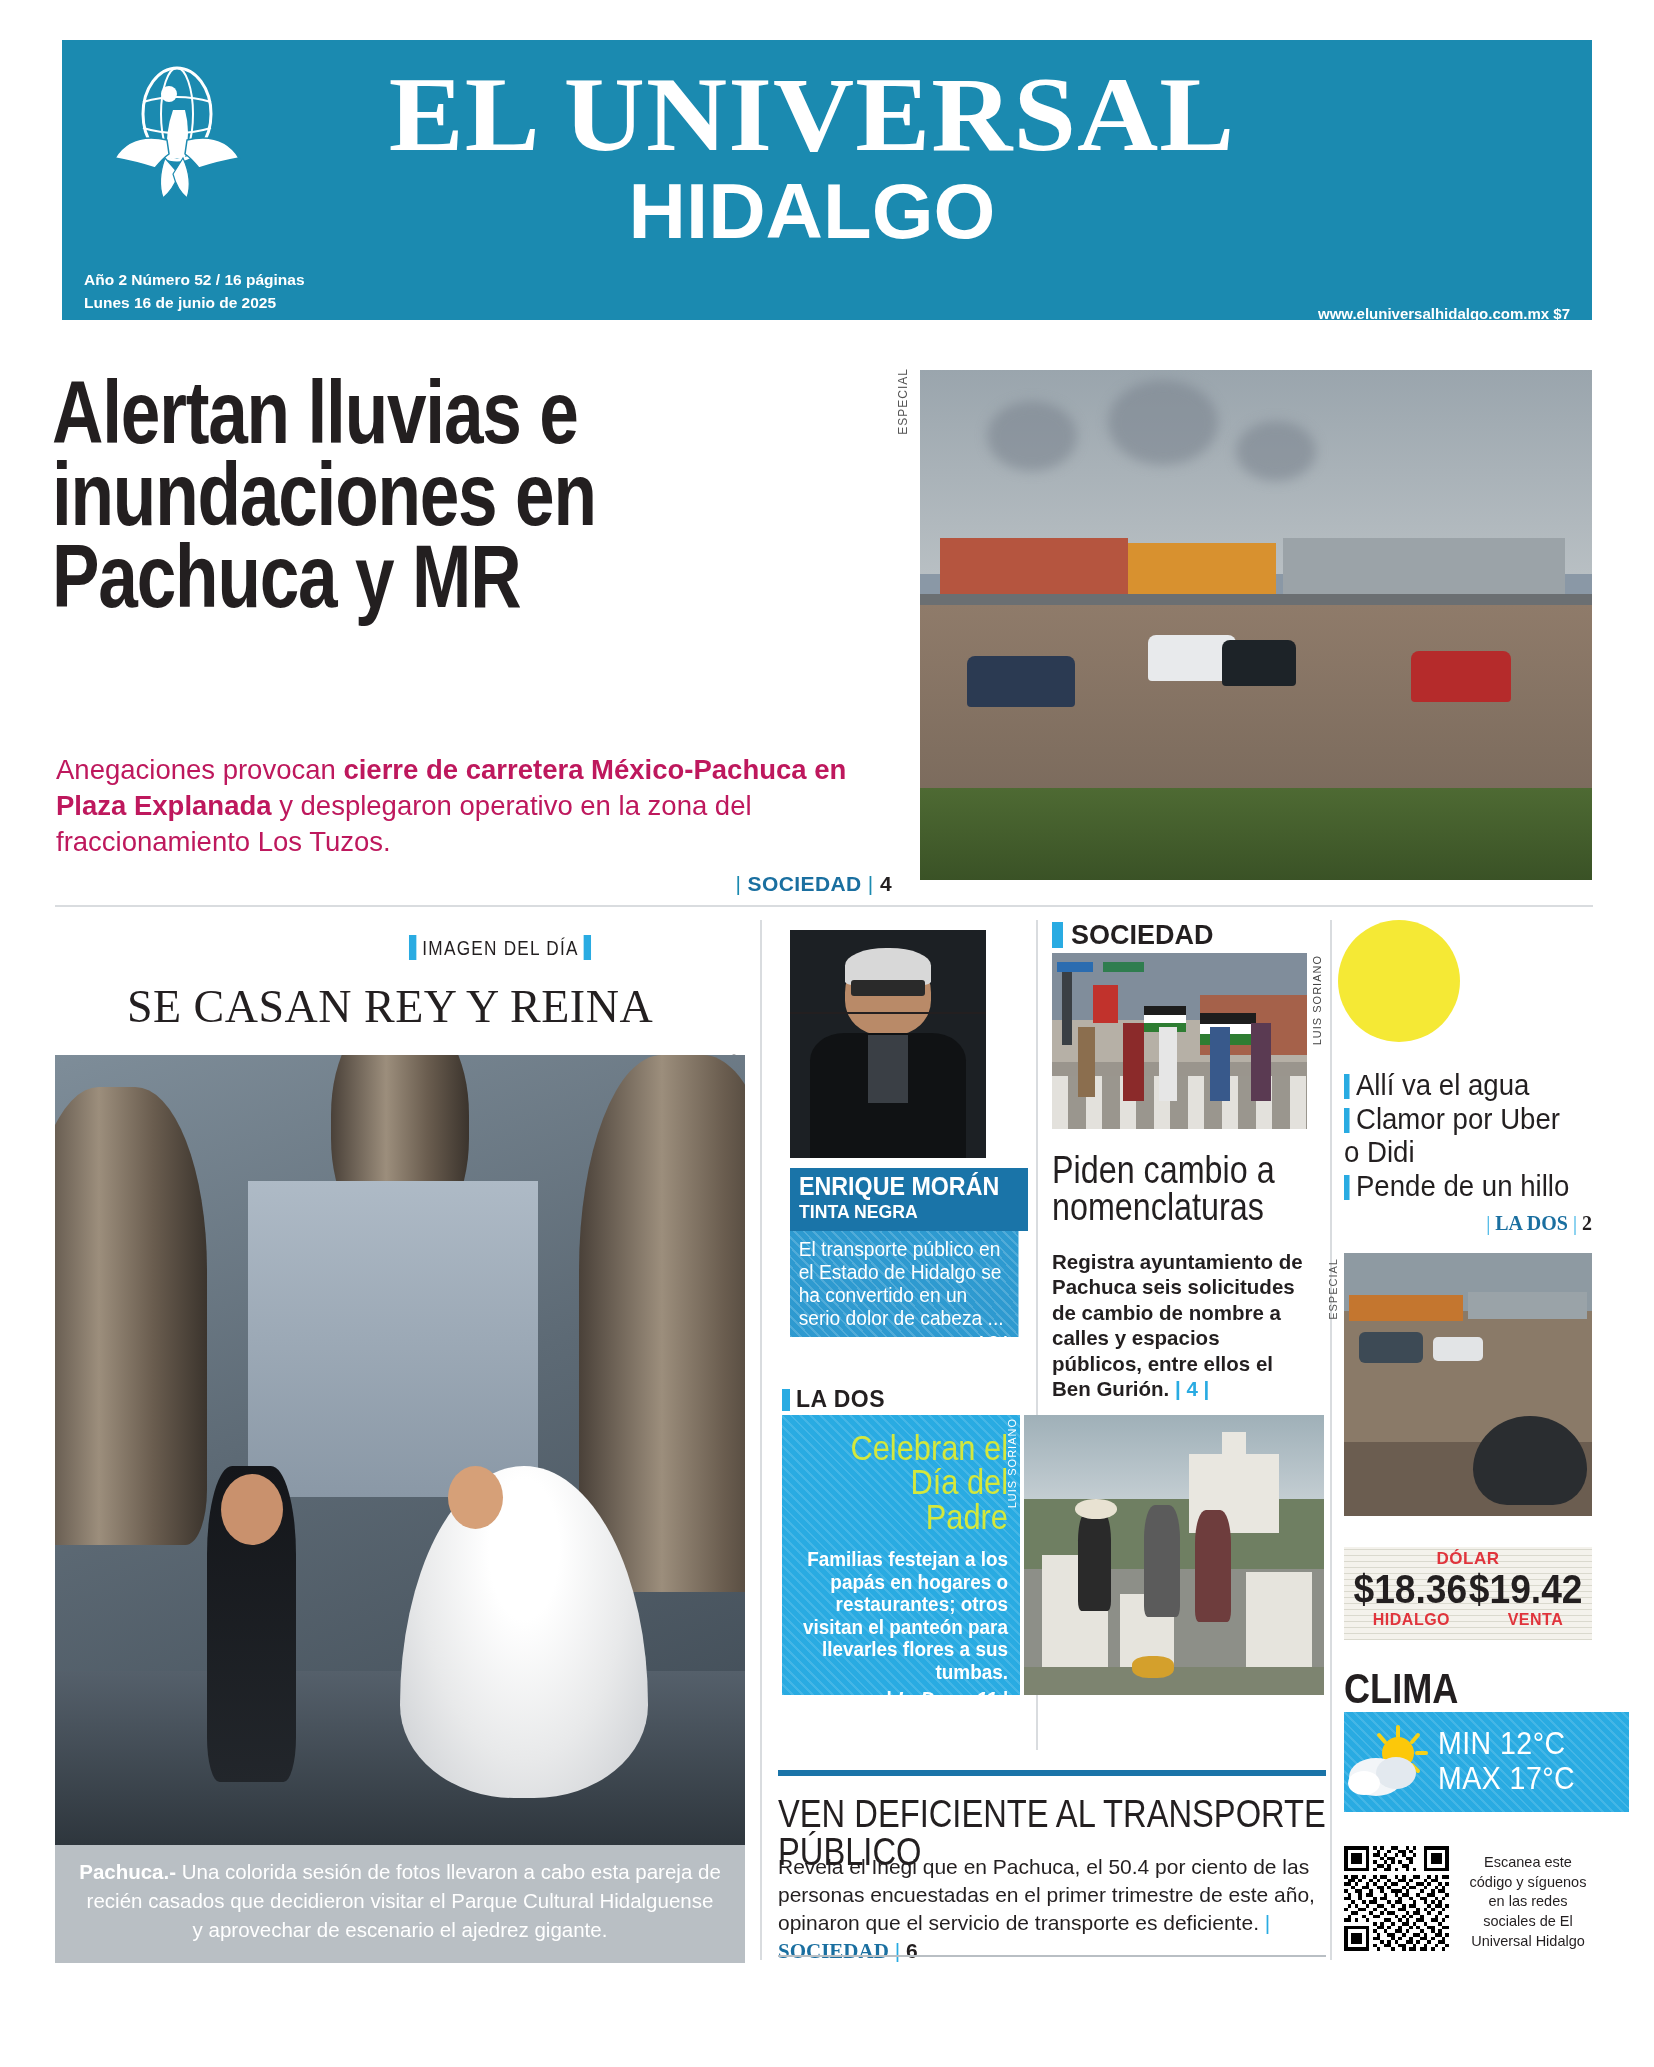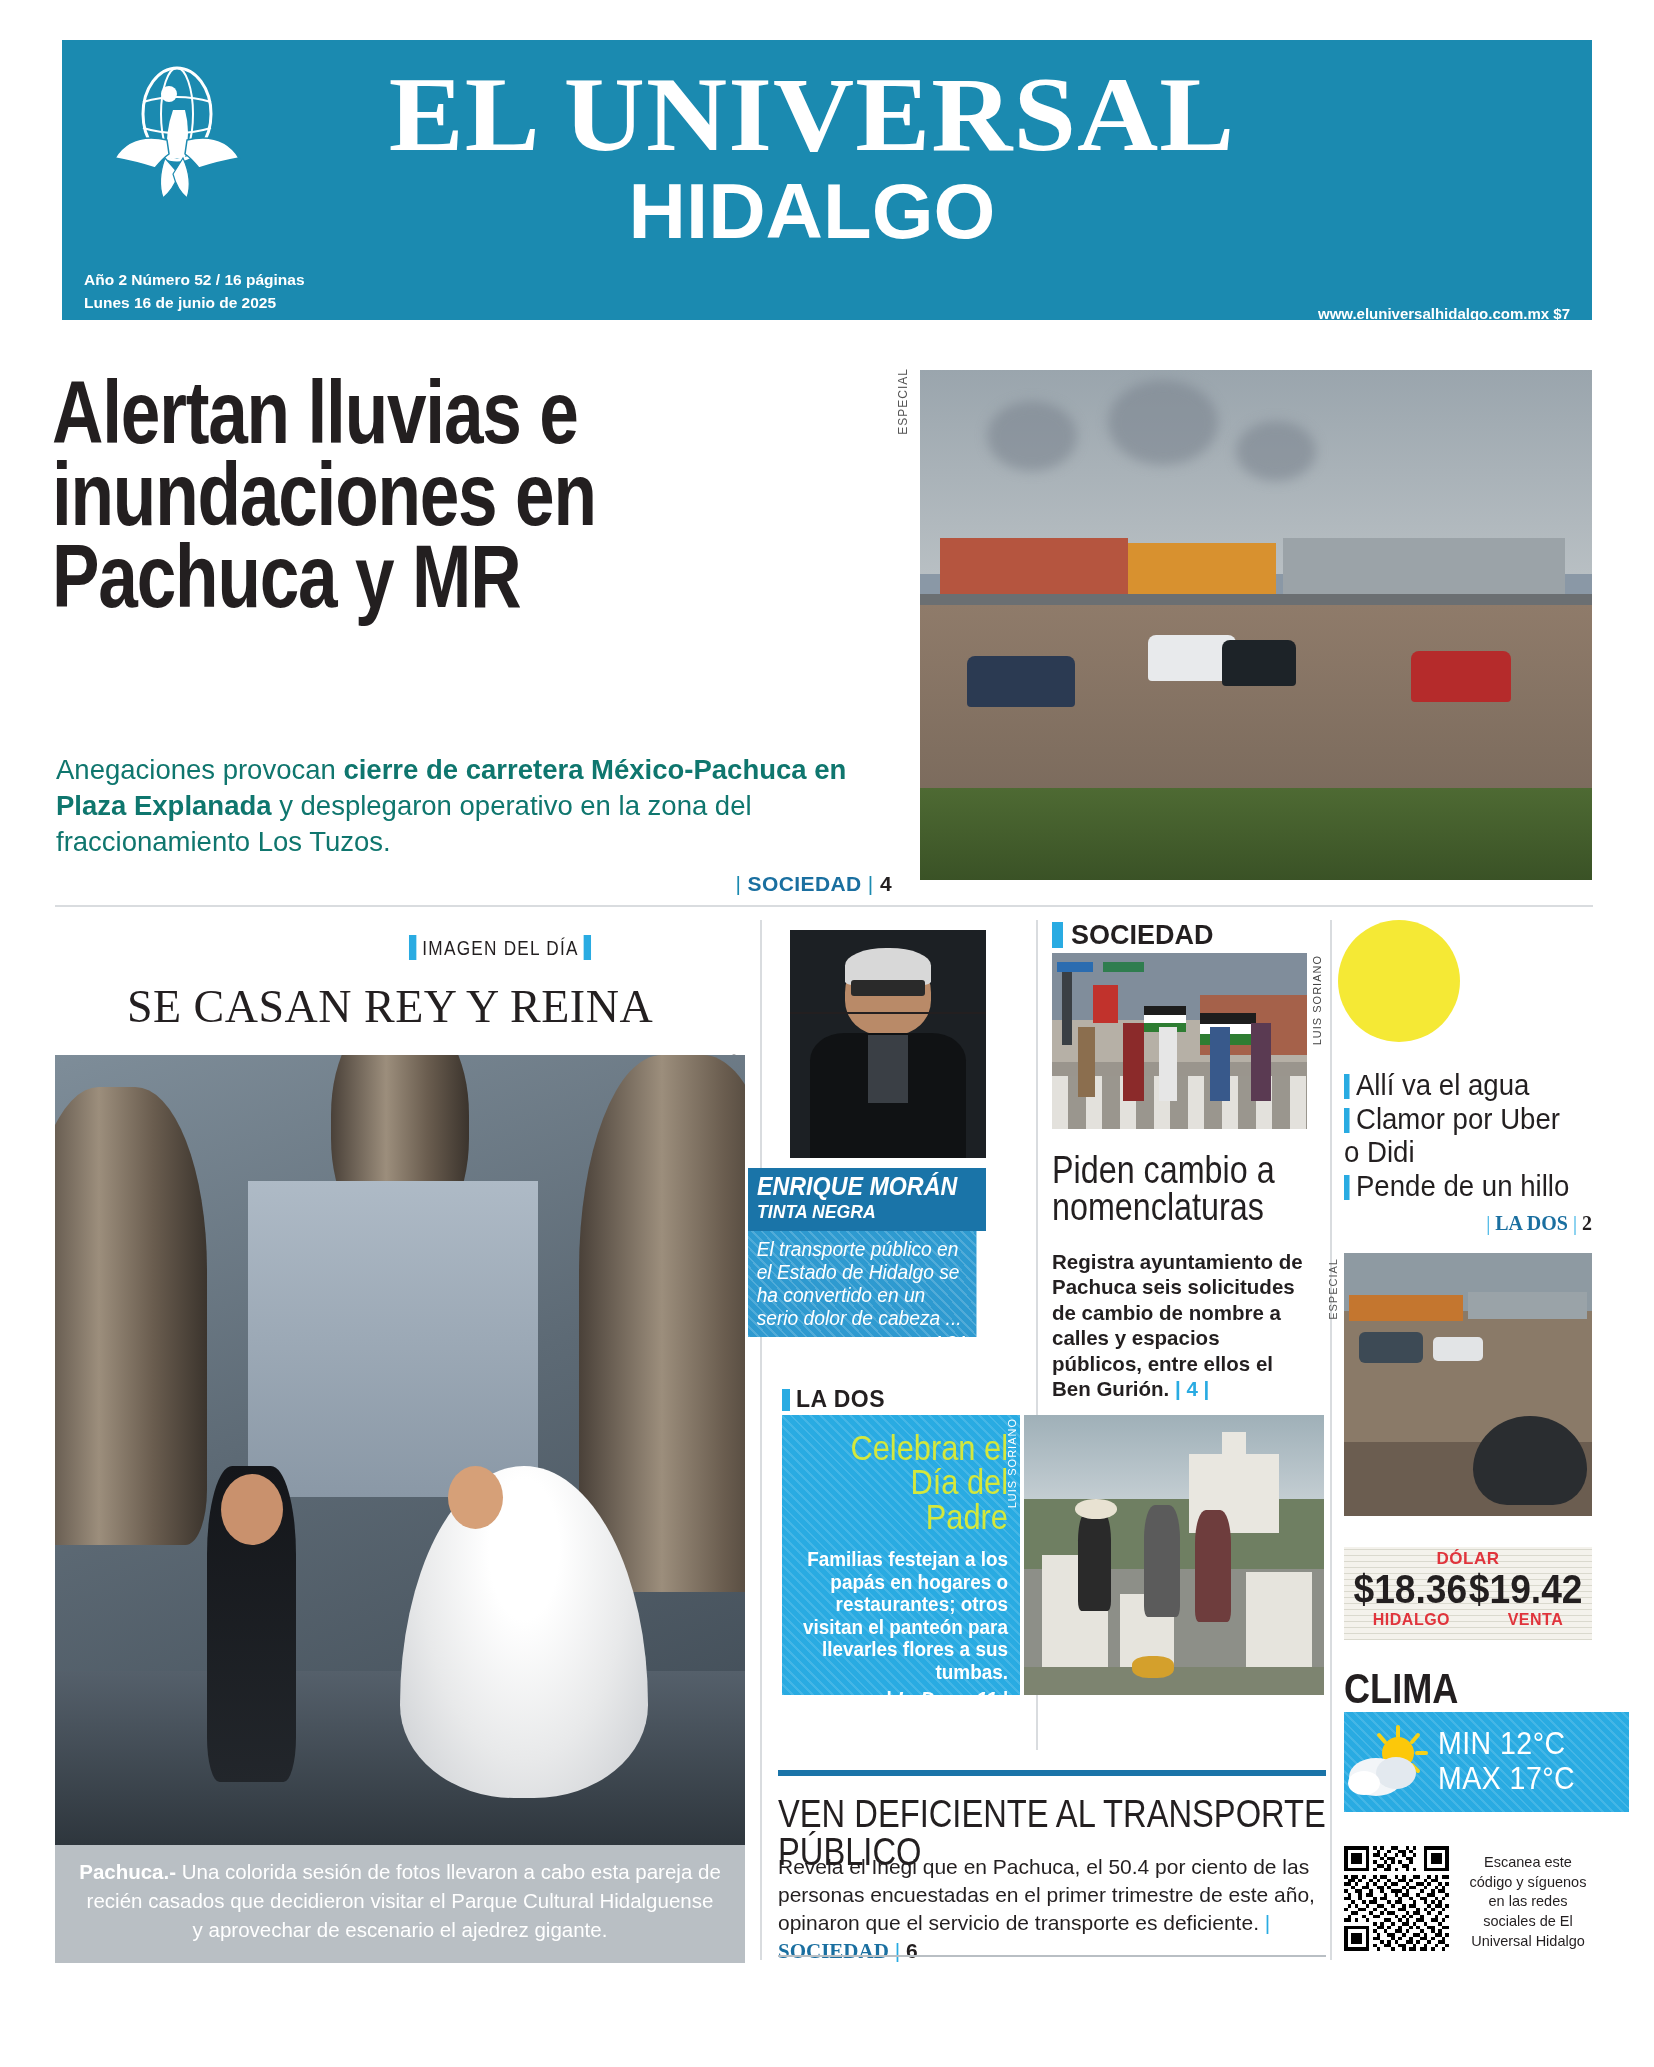--- a/index.html
+++ b/index.html
@@ -61,21 +61,21 @@
     font-size: 89px;
     line-height: 0.92;
     color: #231f20;
     letter-spacing: -1.5px;
     transform: scaleX(0.80);
     transform-origin: left top;
     width: 1010px;
   }
   .lead-deck {
     position: absolute; left: 56px; top: 752px; width: 800px;
-    font-size: 27.5px; line-height: 1.30; color: #0f766e;
+    font-size: 27.5px; line-height: 1.30; color: #be185d;
   }
   .lead-deck b { font-weight: bold; }
   .lead-ref {
     position: absolute; left: 56px; top: 872px; width: 836px;
     text-align: right;
     font-size: 21px; font-weight: bold; color: #1a6fa0;
     letter-spacing: 0.4px;
   }
   .lead-ref .pipe { color: #1b8ab0; font-weight: normal; }
   .lead-ref .num { color: #231f20; }
@@ -124,21 +124,21 @@
 
   
   .col-photo {
     position: absolute; left: 790px; top: 930px; width: 196px; height: 228px;
     background: #2f3438; overflow: hidden;
   }
   .col-rule-top {
     position: absolute; left: 790px; top: 1012px; width: 196px; height: 2px; background: #231f20;
   }
   .moran-box {
-    position: absolute; left: 748px; top: 1168px; width: 238px; height: 182px; font-style: italic;
+    position: absolute; left: 790px; top: 1168px; width: 238px; height: 182px;
   }
   .moran-head {
     background: #1a74a8; color: #fff; padding: 6px 9px 8px 9px;
   }
   .moran-name { font-size: 25px; font-weight: bold; line-height: 1.0; letter-spacing: 0px;
     transform: scaleX(0.93); transform-origin: left center; }
   .moran-tag { font-size: 19px; font-weight: bold; line-height: 1.15; margin-top: 2px;
     transform: scaleX(0.93); transform-origin: left center; }
   .moran-body {
     background: #2e9ad0;

